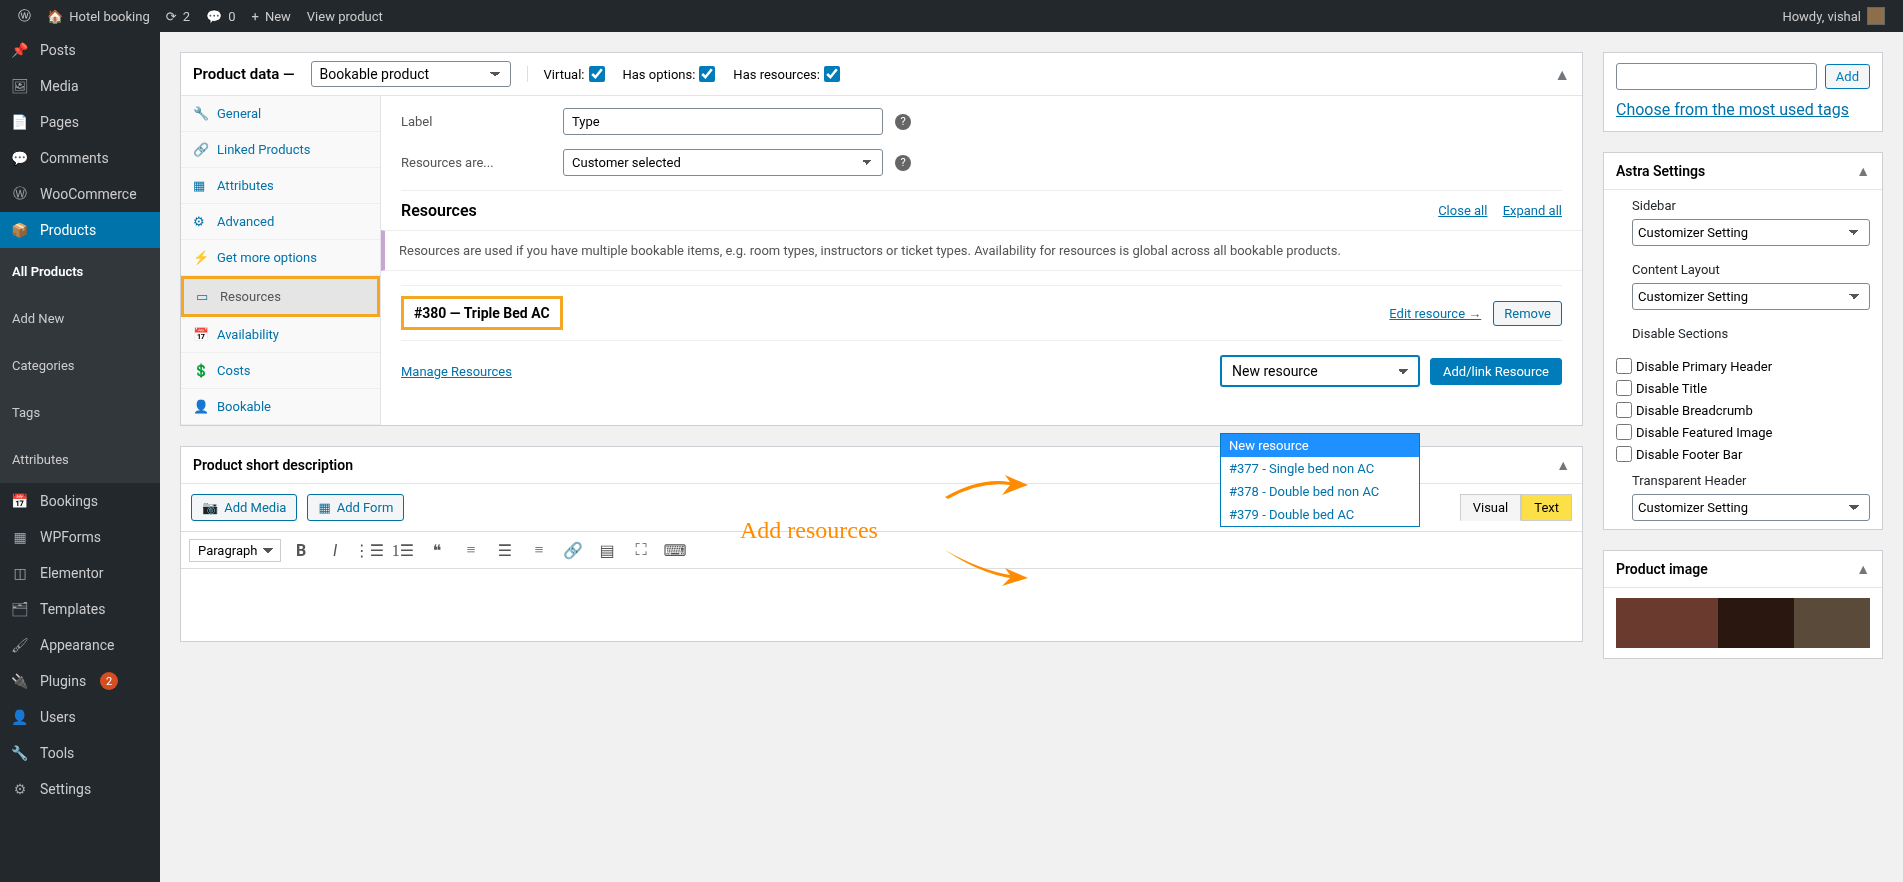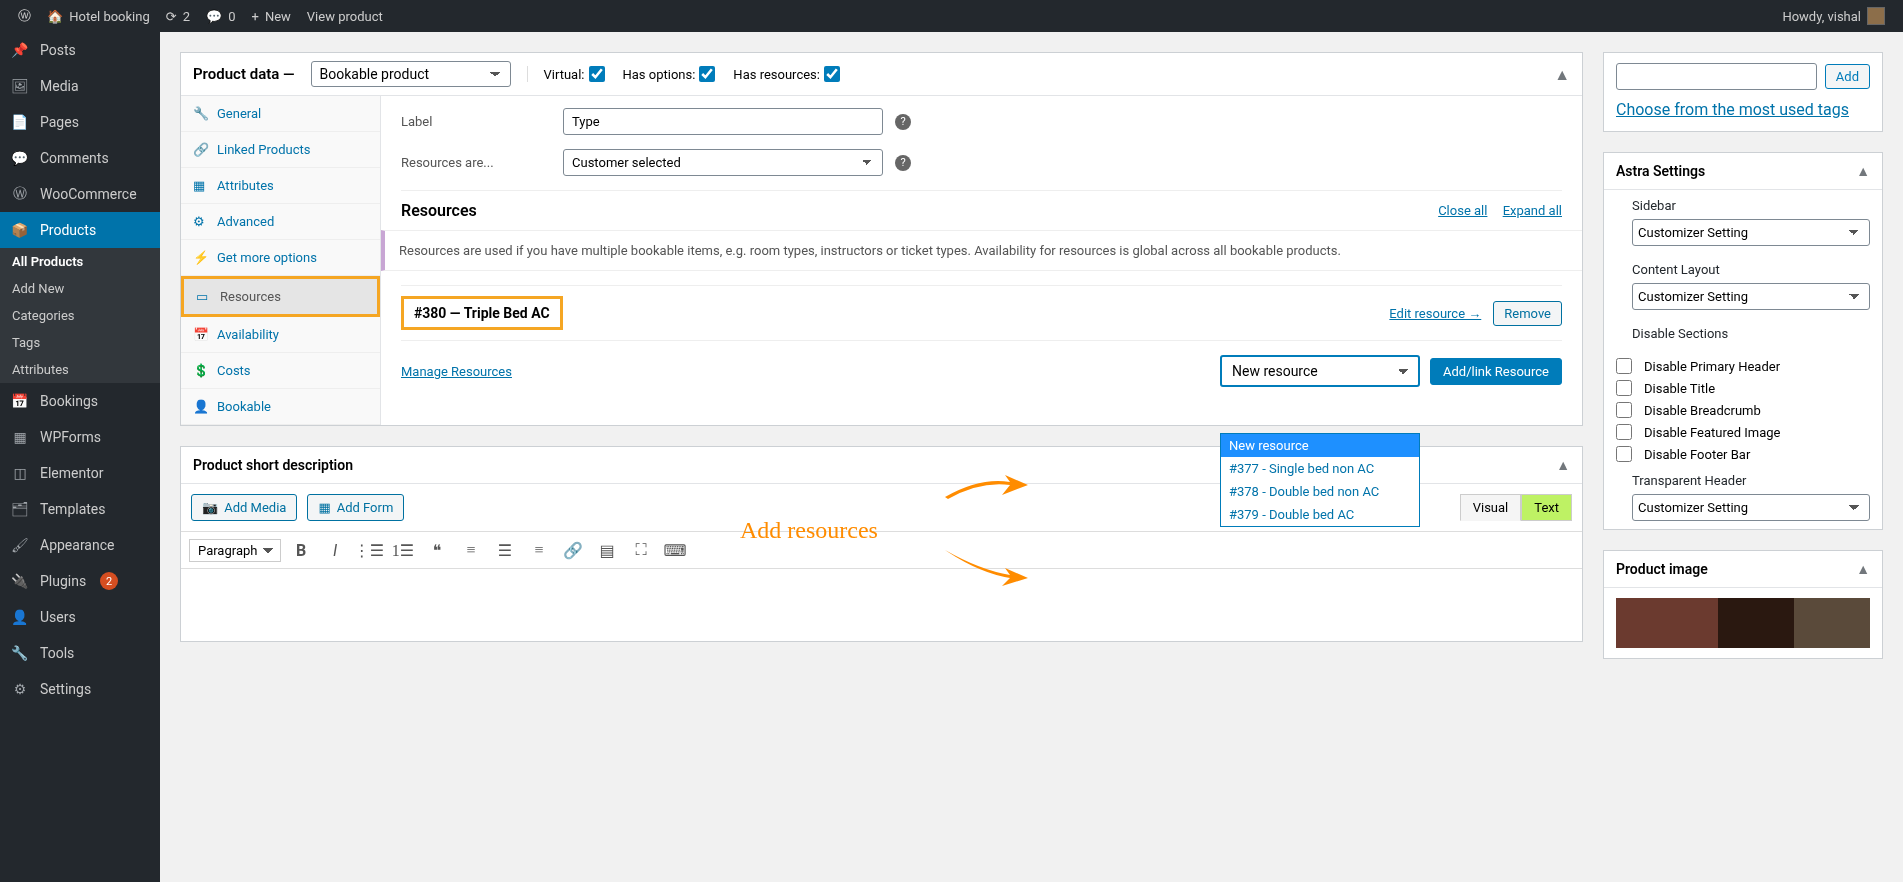--- a/index.html
+++ b/index.html
@@ -10,21 +10,21 @@
 .adminbar .ab-item { display: flex; align-items: center; gap: 6px; padding: 0 8px; color: #ccc; height: 32px; cursor: pointer; }
 .adminbar .ab-right { margin-left: auto; display: flex; align-items: center; gap: 6px; }
 .adminbar .avatar { width: 18px; height: 18px; background: #8c6e4a; border: 1px solid #666; }
 
 
 .sidebar { position: absolute; left: 0; top: 32px; bottom: 0; width: 160px; background: #23282d; color: #ccc; font-size: 14px; overflow: hidden; }
 .menu-item { display: flex; align-items: center; gap: 10px; padding: 8px 10px; color: #ccc; cursor: pointer; }
 .menu-item.current { background: #0073aa; color: #fff; position: relative; }
 .menu-item.current::after { content: ''; position: absolute; right: -8px; top: 50%; transform: translateY(-50%); border: 8px solid transparent; border-right-color: #f1f1f1; }
 .submenu { background: #32373c; }
-.submenu-item { padding: 6px 12px; color: #ccc; font-size: 13px; cursor: pointer; }
+.submenu-item { padding: 16px 12px; color: #ccc; font-size: 13px; cursor: pointer; }
 .submenu-item.current { color: #fff; font-weight: 600; }
 .menu-icon { width: 20px; height: 20px; display: inline-flex; align-items: center; justify-content: center; color: #a0a5aa; }
 .plugin-badge { background: #d54e21; color: #fff; border-radius: 10px; width: 18px; height: 18px; display: inline-flex; align-items: center; justify-content: center; font-size: 11px; margin-left: 4px; }
 
 
 .main { position: absolute; left: 160px; right: 0; top: 32px; bottom: 0; overflow: hidden; padding: 0 20px; border-radius: 19px; }
 .content-row { display: flex; gap: 20px; height: 100%; }
 .content-main { flex: 1; min-width: 0; }
 .content-side { width: 280px; }
 
@@ -75,37 +75,37 @@
 .res-select { border: 2px solid #007cba; border-radius: 3px; padding: 6px 28px 6px 10px; font-size: 14px; background: #fff; appearance: none; min-width: 200px; background-image: linear-gradient(45deg, transparent 50%, #555 50%), linear-gradient(135deg, #555 50%, transparent 50%); background-position: calc(100% - 15px) 50%, calc(100% - 10px) 50%; background-size: 5px 5px; background-repeat: no-repeat; }
 
 .dropdown-open { position: absolute; top: 78px; left: 0; width: 200px; border: 1px solid #007cba; background: #fff; z-index: 100; font-size: 13px; }
 .dropdown-open .opt { padding: 4px 8px; color: #0073aa; cursor: pointer; }
 .dropdown-open .opt.sel { background: #1e90ff; color: #fff; }
 
 
 .editor-toolbar-row { display: flex; align-items: center; gap: 10px; padding: 10px; }
 .btn-media { display: flex; align-items: center; gap: 6px; border: 1px solid #0071a1; color: #0071a1; background: #f3f5f6; padding: 5px 10px; border-radius: 3px; cursor: pointer; font-size: 13px; }
 .editor-tabs { margin-left: auto; display: flex; }
-.ed-tab { border: 1px solid #ccc; padding: 5px 12px; font-size: 13px; background: #bef264; cursor: pointer; }
+.ed-tab { border: 1px solid #ccc; padding: 5px 12px; font-size: 13px; background: #fde047; cursor: pointer; }
 .ed-tab.active { background: #f5f5f5; border-bottom-color: #f5f5f5; }
 .tinymce-bar { display: flex; align-items: center; gap: 6px; border-top: 1px solid #ddd; border-bottom: 1px solid #ddd; padding: 4px 8px; background: #fff; }
 .tm-select { border: 1px solid #ccc; padding: 3px 22px 3px 8px; font-size: 13px; appearance: none; background: #fff; background-image: linear-gradient(45deg, transparent 50%, #555 50%), linear-gradient(135deg, #555 50%, transparent 50%); background-position: calc(100% - 12px) 50%, calc(100% - 7px) 50%; background-size: 5px 5px; background-repeat: no-repeat; }
 .tm-btn { width: 28px; height: 28px; display: flex; align-items: center; justify-content: center; font-family: serif; cursor: pointer; color: #555; border-radius: 2px; }
 .editor-area { min-height: 72px; background: #fff; }
 
 
 .side-input-row { padding: 10px 12px; display: flex; gap: 8px; align-items: center; }
 .side-input-row input { flex: 1; border: 1px solid #7e8993; padding: 5px; border-radius: 3px; }
 .side-text { padding: 0 12px 10px; font-size: 13px; color: #555; font-style: italic; }
 .side-link { padding: 0 12px 12px; }
 .side-link a { color: #0073aa; text-decoration: underline; font-size: 16px; cursor: pointer; }
 .side-field { padding: 8px 12px; margin-left: 16px; }
 .side-field label { display: block; font-size: 13px; margin-bottom: 6px; color: #23282d; }
 .side-select { width: 100%; border: 1px solid #7e8993; border-radius: 3px; padding: 5px; font-size: 13px; appearance: none; background: #fff; background-image: linear-gradient(45deg, transparent 50%, #555 50%), linear-gradient(135deg, #555 50%, transparent 50%); background-position: calc(100% - 15px) 50%, calc(100% - 10px) 50%; background-size: 5px 5px; background-repeat: no-repeat; }
-.side-check { display: flex; align-items: center; gap: 12px; padding: 3px 12px; font-size: 13px; }
+.side-check { display: flex; align-items: center; gap: 4px; padding: 3px 12px; font-size: 13px; }
 .side-check input { width: 16px; height: 16px; }
 .product-image { padding: 10px 12px; }
 .product-image .thumb { width: 100%; height: 50px; background: linear-gradient(90deg, #6b3a2f 0%, #6b3a2f 40%, #2a1810 40%, #2a1810 70%, #5a4a3a 70%); }
 
 
 .annotation { position: absolute; pointer-events: none; z-index: 200; }
 .arrow1 { left: 780px; top: 435px; }
 .arrow2 { left: 780px; top: 508px; }
 .ann-text { position: absolute; left: 580px; top: 485px; color: #ff8c00; font-size: 24px; font-family: Georgia, serif; pointer-events: none; z-index: 200; }
 

